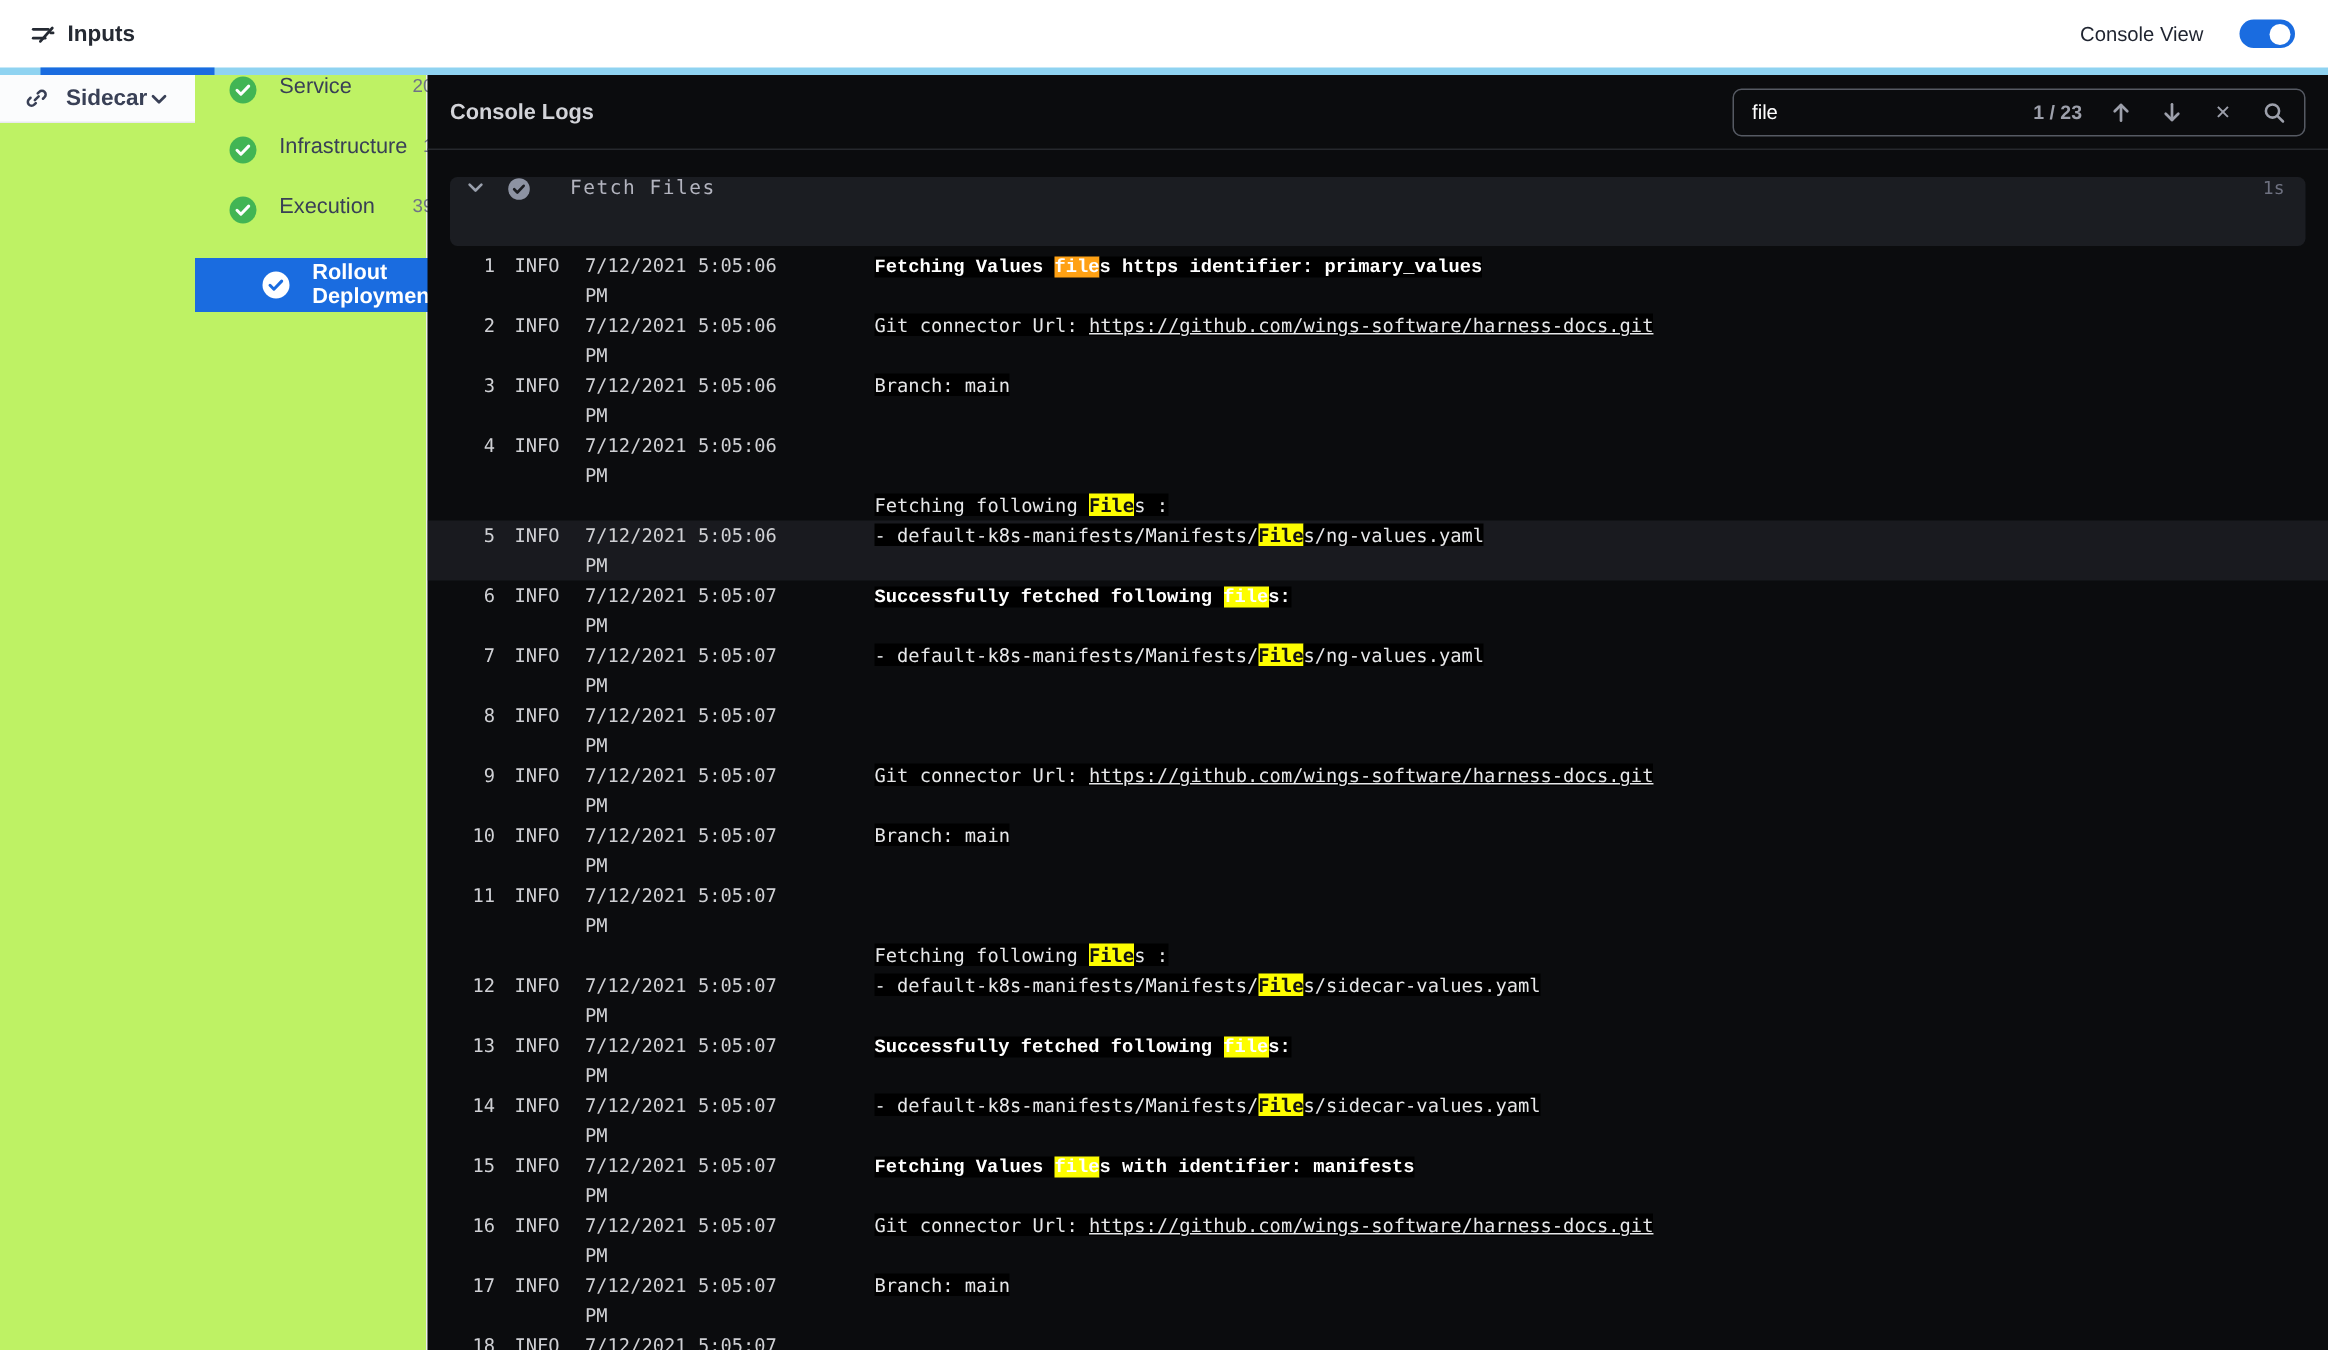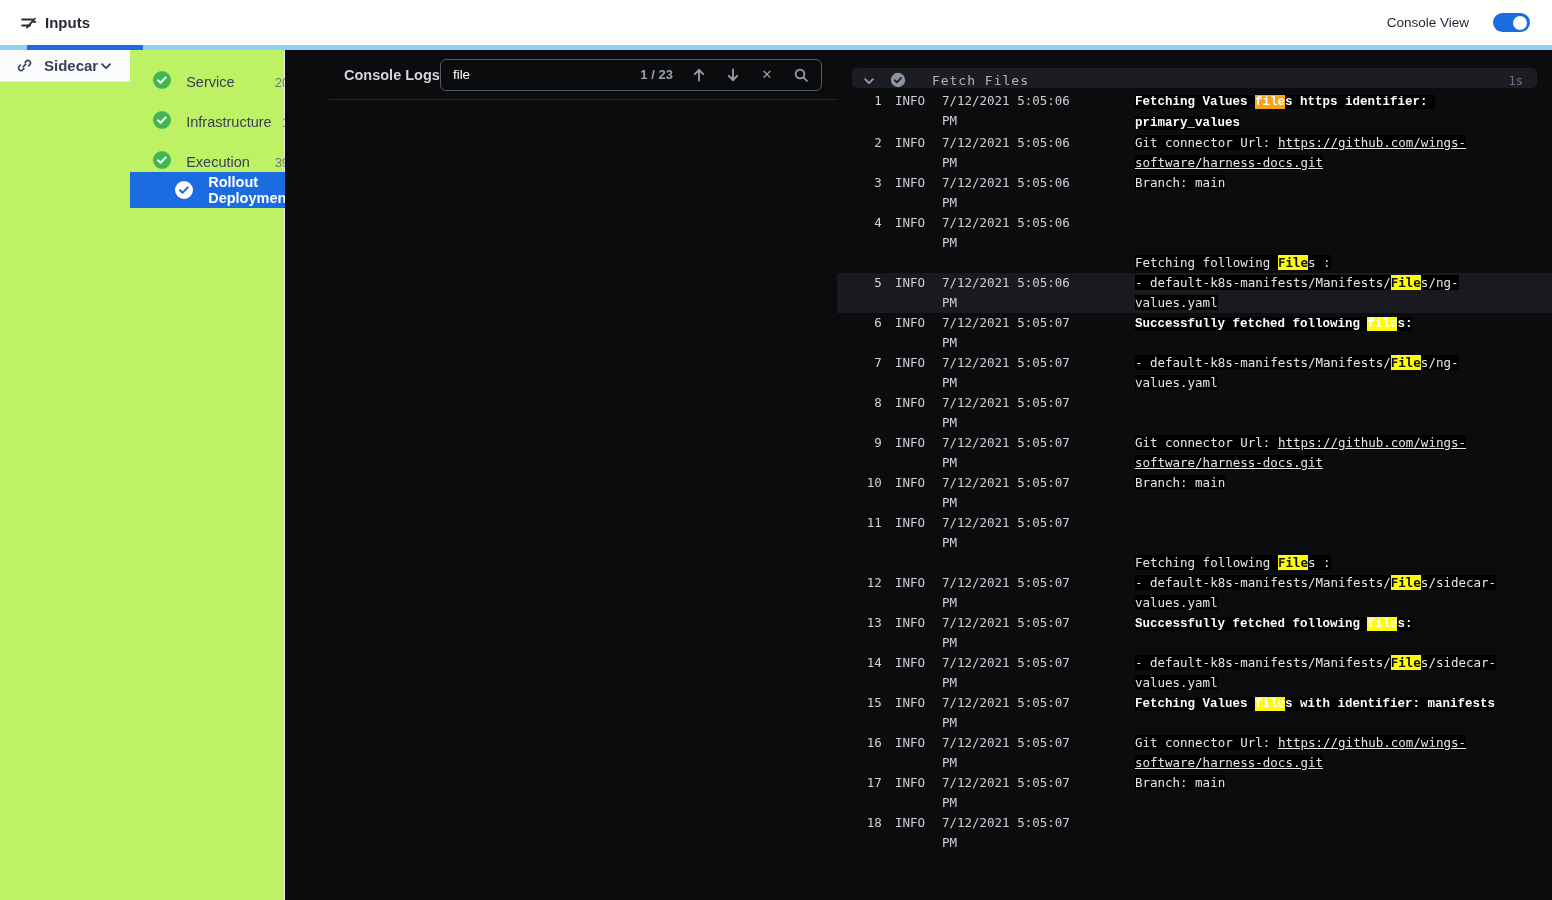--- a/index.html
+++ b/index.html
@@ -24,45 +24,45 @@
   .main { display:flex; height:850px; }
 
   
   .sidebar { width:285px; background:#bef264; display:flex; flex-direction:row; border-right:1px solid #ececf2; }
   .pipe-header { height:32px; display:flex; align-items:center; padding:0 16px;
     border-bottom:1px solid #e9eaef; background:#fbfcfd; }
   .pipe-header .licon { width:17px; height:17px; margin-right:11px; }
   .pipe-name { font-size:15px; font-weight:600; color:#394056; }
   .pipe-header .chev { margin-left:auto; width:16px; height:16px; cursor:pointer; }
   .stages { padding-top:0; }
-  .stage { height:40px; display:flex; align-items:flex-end; padding:0 19px 0 22px; cursor:pointer; }
+  .stage { height:40px; display:flex; align-items:flex-start; padding:0 19px 0 22px; cursor:pointer; }
   .stage .scheck { width:20px; height:20px; margin-right:14px; flex:none; }
   .stage .slabel { font-size:14.5px; color:#394056; }
   .stage .sdur { margin-left:auto; font-size:12.5px; color:#6f7286; }
   .step-selected { height:36px; margin:2px 0; background:#1a6ce0; border-radius:0 18px 18px 0;
     display:flex; align-items:center; padding:0 3px 0 44px; cursor:pointer; }
   .step-selected .scheck { width:20px; height:20px; margin-right:14px; flex:none; }
   .step-selected .slabel { font-size:14.5px; font-weight:600; color:#fff; }
   .step-selected .sdur { margin-left:auto; font-size:12px; font-weight:600; color:#fff; }
 
   
-  .console { flex:1; background:#0b0c0e; display:flex; flex-direction:row; overflow:hidden;padding-left:44px; }
+  .console { flex:1; background:#0b0c0e; display:flex; flex-direction:column; overflow:hidden; }
   .console-header { height:50px; flex:none; display:flex; align-items:center;
     padding:0 15px; border-bottom:1px solid #26282d; }
   .console-title { font-size:14.5px; font-weight:700; color:#d3d4d9; }
   .searchbox { margin-left:auto; width:382px; height:32px; border:1px solid #565a63; border-radius:6px;
     display:flex; align-items:center; padding:0 12px; gap:18px; background:transparent; }
   .searchbox input { flex:1; min-width:0; background:transparent; border:none; outline:none;
     color:#fff; font-size:13.5px; font-family:"Liberation Sans","DejaVu Sans",sans-serif; }
   .search-counter { font-size:13px; font-weight:600; color:#9da0ab; white-space:nowrap; }
   .sicon { width:16px; height:16px; color:#9da0ab; cursor:pointer; flex:none; }
   .sicon.x { font-size:13px; line-height:16px; text-align:center; }
 
   .log-scroll { flex:1; padding:18px 15px 0 15px; overflow:hidden; }
-  .section-header { height:20px; background:#1b1d22; border-radius:5px; display:flex; align-items:flex-end;
+  .section-header { height:46px; background:#1b1d22; border-radius:5px; display:flex; align-items:flex-start;
     padding:0 14px 0 10px; cursor:pointer; }
   .section-header .chev { width:14px; height:14px; color:#9aa0ad; }
   .section-header .shcheck { width:16px; height:16px; margin-left:14px; }
   .section-title { margin-left:26px; font-family:"DejaVu Sans Mono","Liberation Mono",monospace;
     font-size:13px; letter-spacing:1px; color:#b3b4bf; }
   .section-dur { margin-left:auto; font-family:"DejaVu Sans Mono","Liberation Mono",monospace;
     font-size:12px; color:#6e7180; }
 
   .log-lines { margin:3px -15px 0 -15px; font-family:"DejaVu Sans Mono","Liberation Mono",monospace;
     font-size:12.5px; line-height:20px; }

